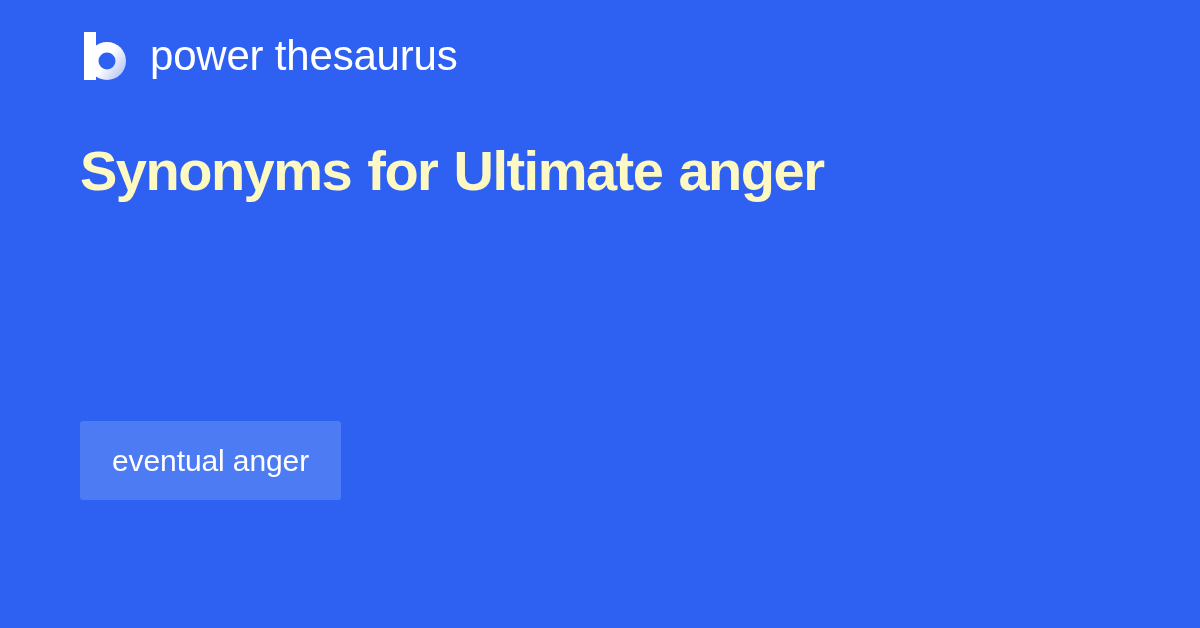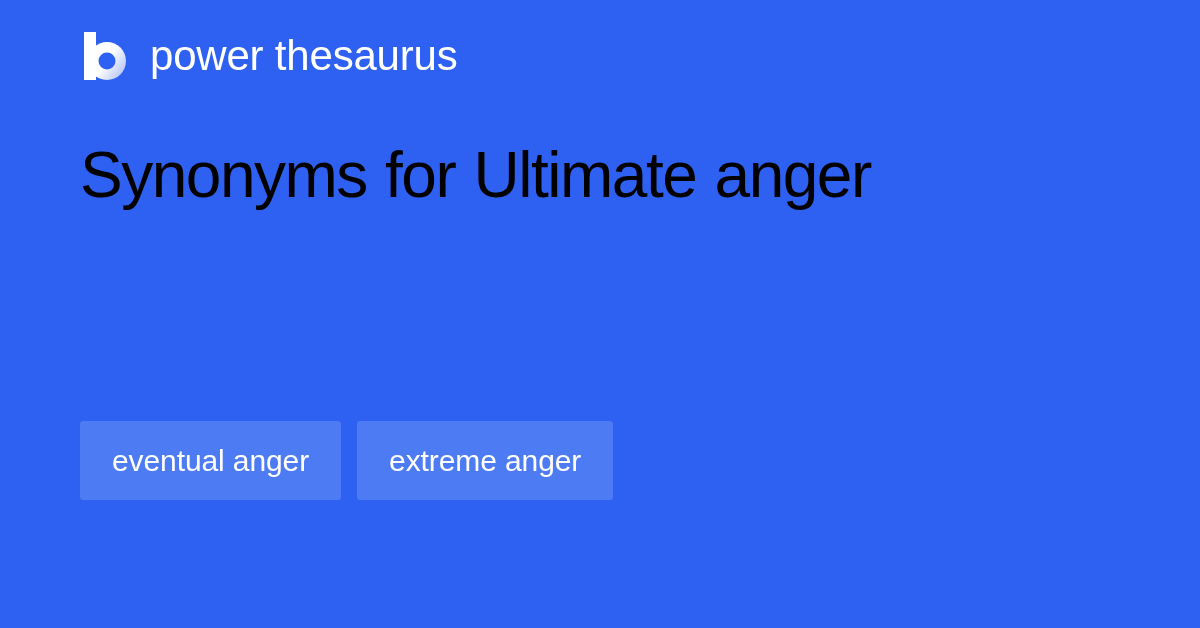--- a/index.html
+++ b/index.html
@@ -50,23 +50,23 @@
     white-space: nowrap;
   }
 
   
   .headline {
     position: absolute;
     left: 80px;
     top: 138px;
     width: 960px;
     margin: 0;
-    color: #000000;
-    font-size: 64px;
-    font-weight: 400;
+    color: #fef9c3;
+    font-size: 56px;
+    font-weight: 700;
     line-height: 1.17;
     letter-spacing: -1.5px;
     word-spacing: 2px;
   }
 
   
   .chips {
     position: absolute;
     left: 80px;
     top: 421px;
@@ -115,16 +115,15 @@
       <rect x="4" y="2" width="12" height="48" fill="#ffffff"></rect>
       <rect x="4" y="2" width="12" height="10" fill="#ffffff"></rect>
     </svg>
     <div class="brand-name">power thesaurus</div>
   </div>
 
   <h1 class="headline">Synonyms for Ultimate anger</h1>
 
   <div class="chips">
     <div class="chip">eventual anger</div>
-    <div class="chip">extreme anger</div>
   </div>
 
 </div>
 
 </body></html>

